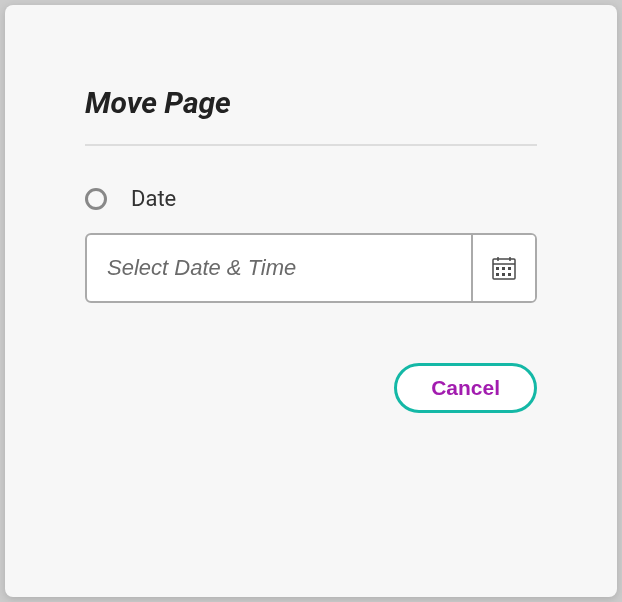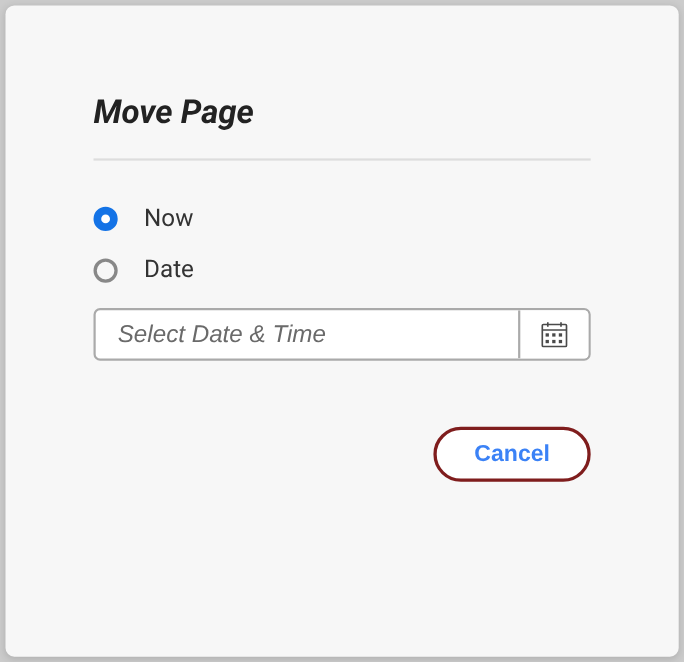--- a/index.html
+++ b/index.html
@@ -70,21 +70,21 @@
     }
     .radio-label {
       font-size: 22px;
       color: #333;
     }
     .date-input-row {
       display: flex;
       border: 2px solid #aaa;
       border-radius: 6px;
       background: #fff;
-      height: 48px;
+      height: 70px;
       margin-top: 6px;
       overflow: hidden;
     }
     .date-input {
       flex: 1;
       border: none;
       padding: 0 20px;
       font-size: 22px;
       font-style: italic;
       color: #6a6a6a;
@@ -116,44 +116,38 @@
       border-radius: 25px;
       font-size: 21px;
       font-weight: 600;
       cursor: pointer;
       display: flex;
       align-items: center;
       justify-content: center;
     }
     .btn-secondary {
       background: #fff;
-      border: 3px solid #7f1d1d;
-      color: #3b82f6;
+      border: 3px solid #14b8a6;
+      color: #a21caf;
     }
     .btn-primary {
       background: #1473e6;
       border: none;
       color: #fff;
       padding: 0 38px;
     }
   </style>
 </head>
 <body>
 
 <div class="dialog">
   <h1 class="dialog-title">Move Page</h1>
   <hr class="divider">
 
   <div class="radio-group">
-    <div class="radio-row">
-      <span class="radio-outer selected">
-        <span class="radio-inner"></span>
-      </span>
-      <span class="radio-label">Now</span>
-    </div>
     <div class="radio-row">
       <span class="radio-outer"></span>
       <span class="radio-label">Date</span>
     </div>
 
     <div class="date-input-row">
       <input type="text" class="date-input" placeholder="Select Date &amp; Time" style="">
       <div class="calendar-btn">
         <svg width="26" height="26" viewBox="0 0 26 26" fill="none" stroke="#4a4a4a" stroke-width="1.5">
           <rect x="2" y="4" width="22" height="20" rx="1"></rect>

